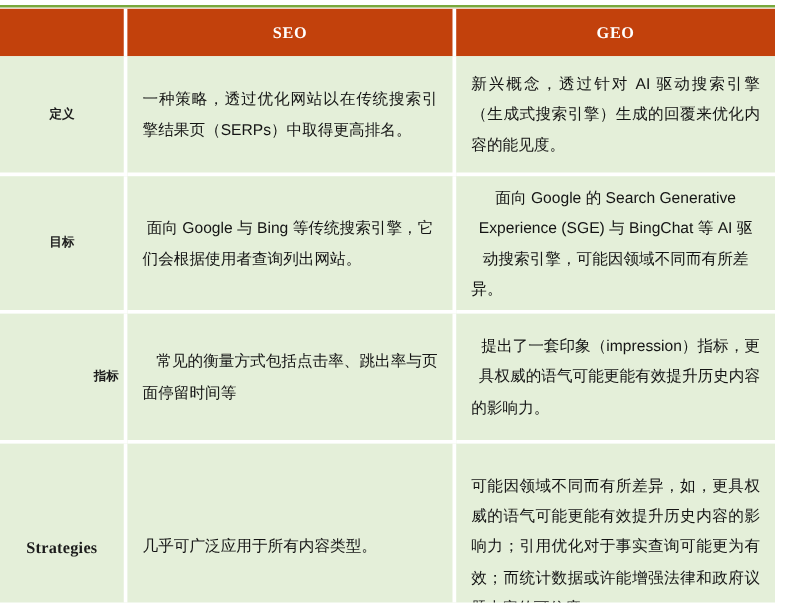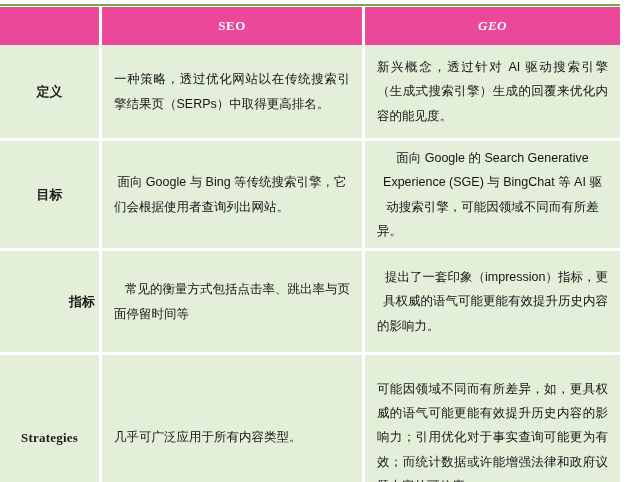--- a/index.html
+++ b/index.html
@@ -40,50 +40,50 @@
     border-collapse: separate;
     border-spacing: 0;
     table-layout: fixed;
   }
 
   table.comparison col.c-label { width: 102px; }
   table.comparison col.c-seo   { width: 263px; }
   table.comparison col.c-geo   { width: 255px; }
 
   thead th {
-    background: #ec4899;
+    background: #c2410c;
     color: #ffffff;
     font-family: "Liberation Serif", "DejaVu Serif", serif;
     font-weight: bold;
     font-size: 13px;
     letter-spacing: 0.5px;
     height: 38px;
     text-align: center;
     vertical-align: middle;
     padding: 0;
     border-right: 3px solid #ffffff;
     box-sizing: border-box;
   }
-  thead th:last-child { border-right: none; font-style: italic; }
+  thead th:last-child { border-right: none; }
 
   tbody td {
     background: #e4efd9;
     color: #1c1c1c;
     vertical-align: middle;
     padding: 4px 12px;
     border-right: 3px solid #ffffff;
     border-bottom: 3px solid #ffffff;
     box-sizing: border-box;
   }
   tbody td:last-child { border-right: none; }
   tbody tr:last-child td { border-bottom: none; }
 
   td.label {
     text-align: center;
-    font-size: 13px;
+    font-size: 10px;
     font-weight: bold;
     font-family: "Liberation Sans", "DejaVu Sans", sans-serif;
     padding: 10px 4px;
     line-height: 1.5;
   }
   td.label.latin {
     font-family: "Liberation Serif", "DejaVu Serif", serif;
     font-size: 13px;
     letter-spacing: 0.2px;
   }

